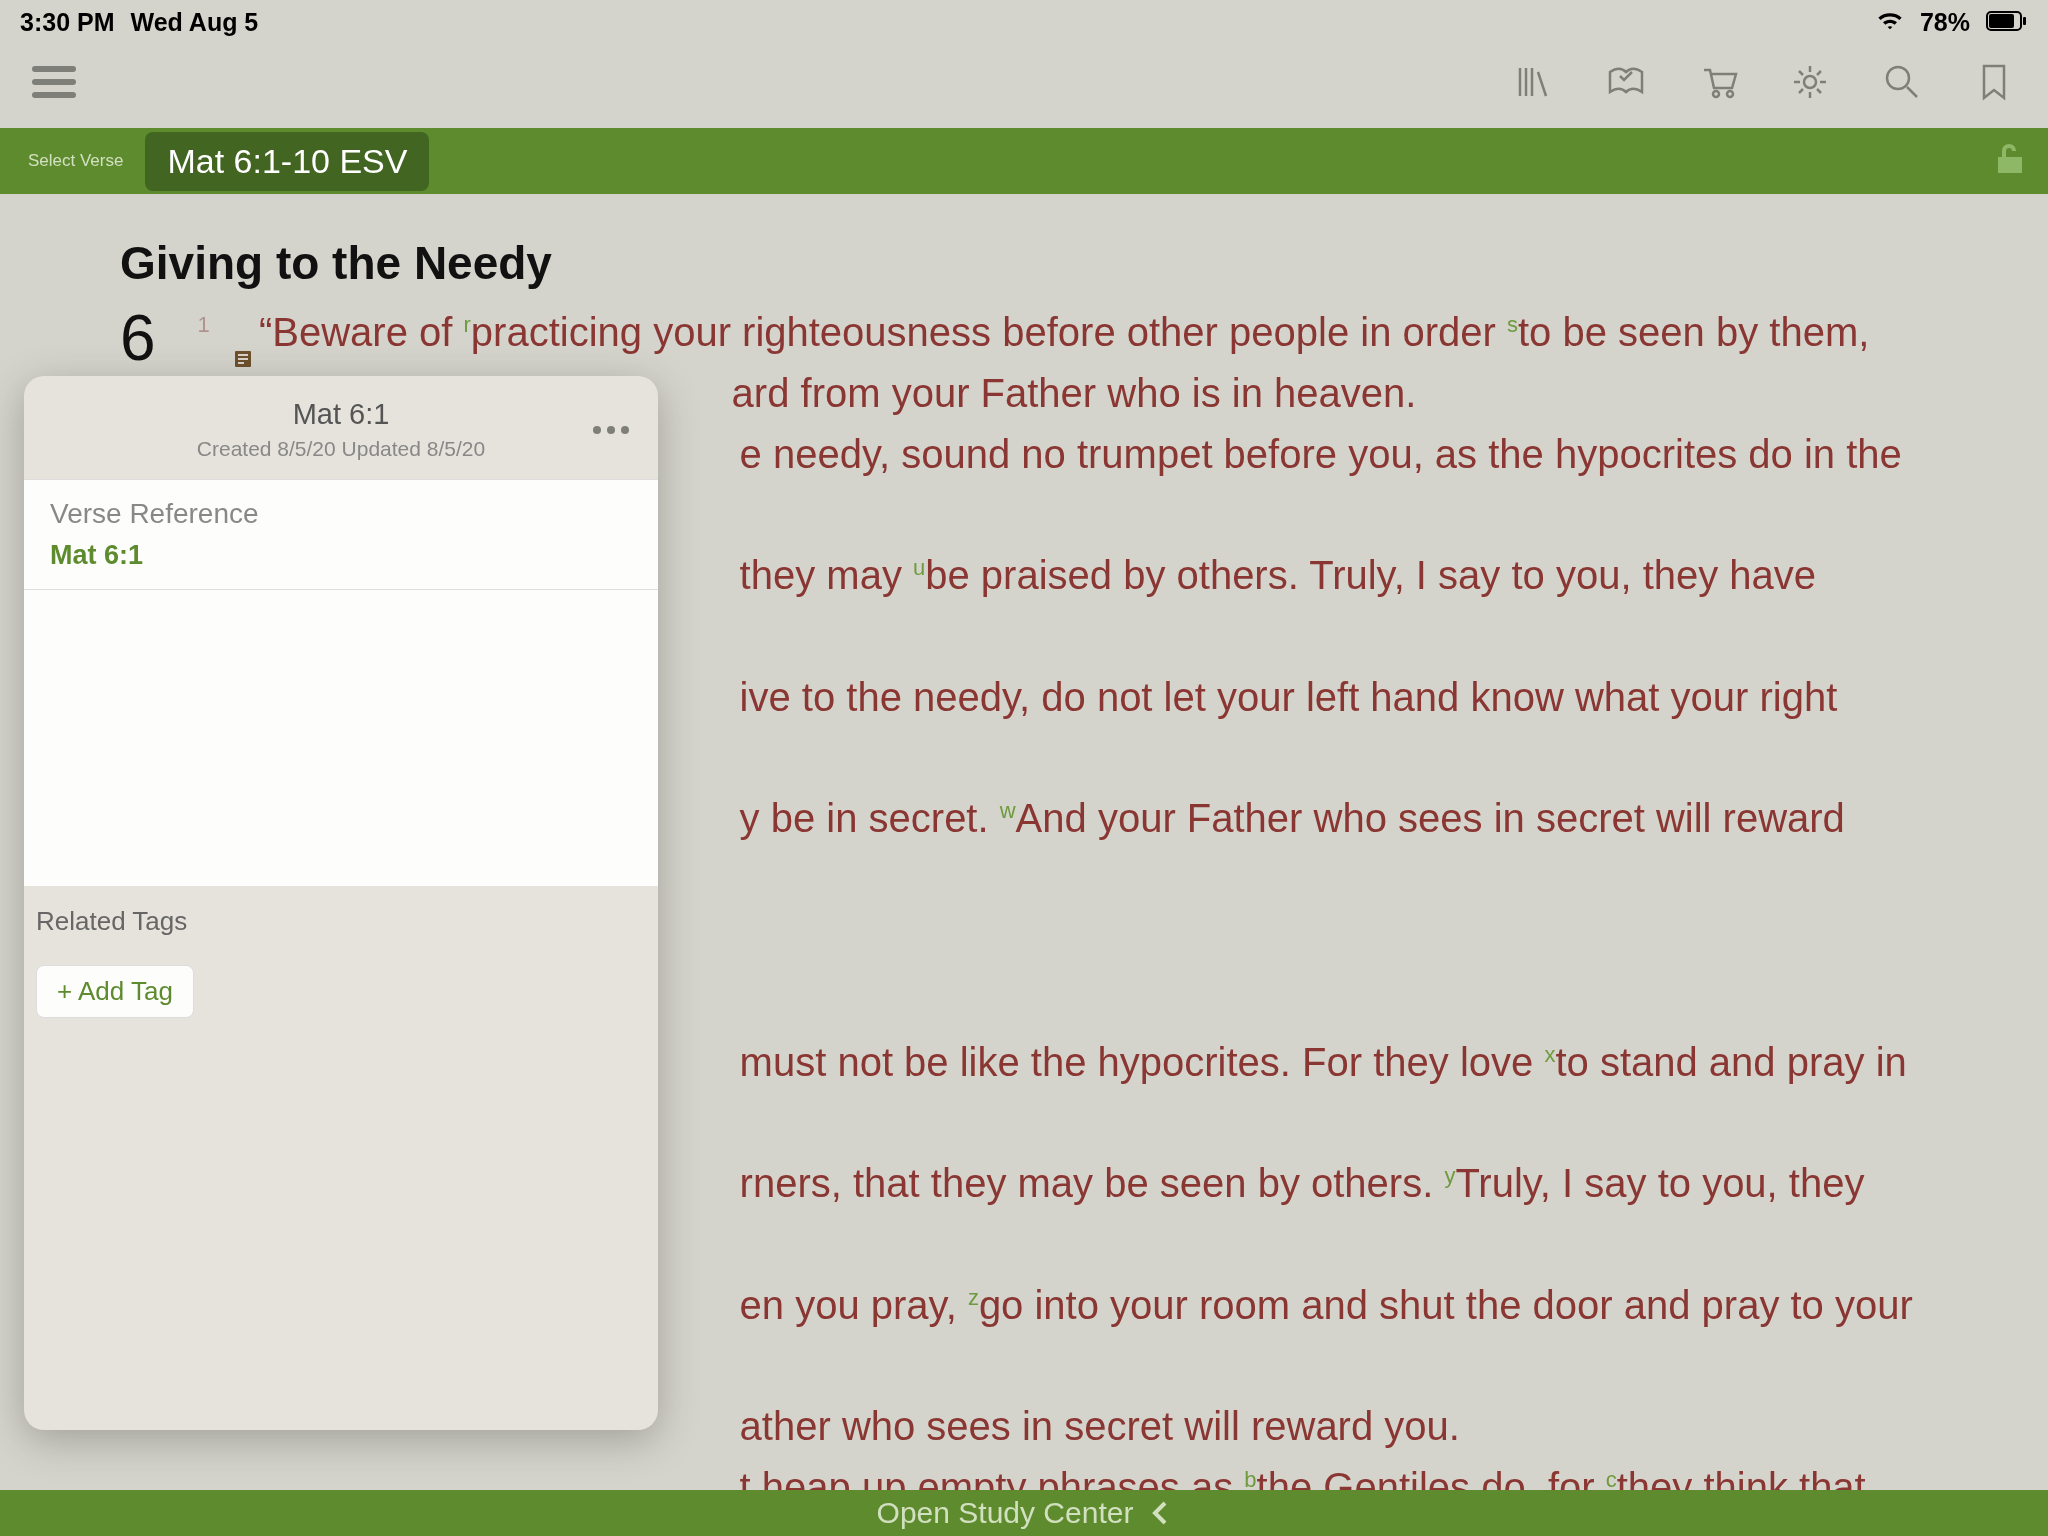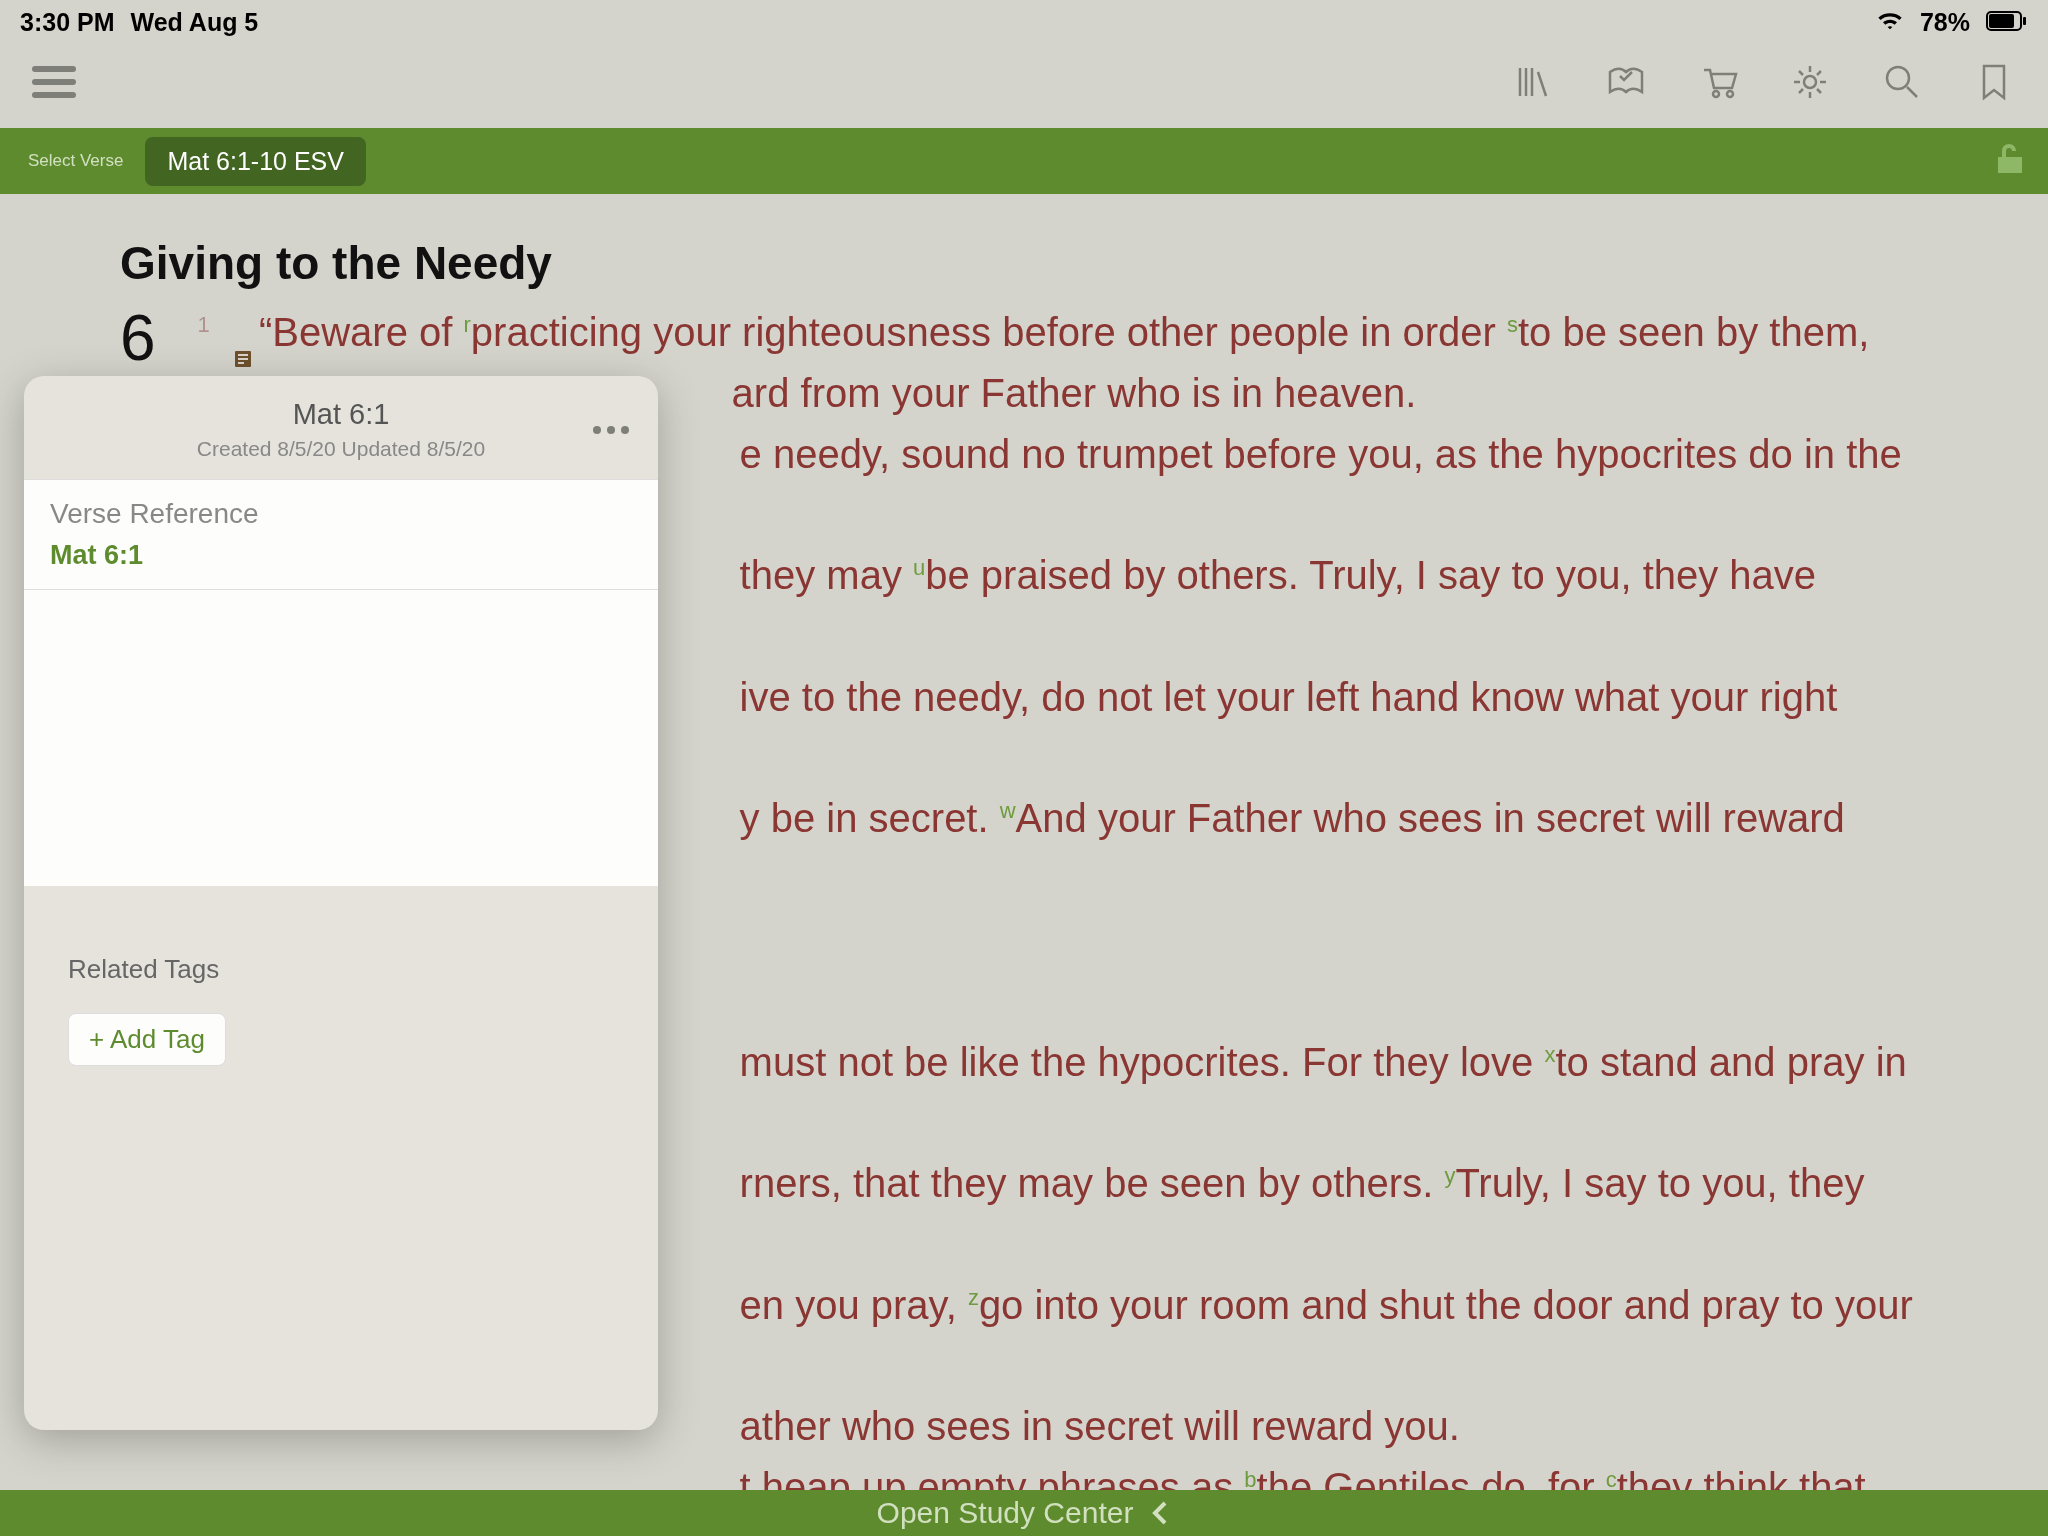--- a/index.html
+++ b/index.html
@@ -49,21 +49,21 @@
   height: 66px;
   gap: 22px;
   position: relative;
 }
 .verse-bar-text { color: #d2e0c0; font-size: 17px; }
 .verse-chip {
   background: #426622;
   color: #fff;
   padding: 10px 22px;
   border-radius: 8px;
-  font-size: 25px;
+  font-size: 34px;
 }
 .unlock-icon { position: absolute; right: 20px; top: 50%; transform: translateY(-50%); }
 .unlock-icon svg { fill: #8eb866; }
 
 .content {
   padding: 42px 120px 0 120px;
   position: relative;
 }
 .section-title {
   font-size: 46px;
@@ -142,21 +142,21 @@
   background: #fdfdfc;
   padding: 18px 26px;
   border-top: 1px solid #ddd;
   border-bottom: 1px solid #ddd;
 }
 .popover-label { font-size: 28px; color: #888; }
 .popover-ref { font-size: 27px; color: #5d8b2e; font-weight: 600; margin-top: 10px; }
 
 .popover-white-body { background: #fdfdfc; height: 296px; }
 
-.tags-section { padding: 20px 44px; margin-top: 48px; }
+.tags-section { padding: 20px 12px; }
 .tags-label { font-size: 26px; color: #666; }
 .add-tag-btn {
   display: inline-block;
   margin-top: 28px;
   margin-left: 0;
   padding: 10px 20px;
   background: #fdfdfc;
   border: 1px solid #ddd;
   border-radius: 8px;
   color: #5d8b2e;

